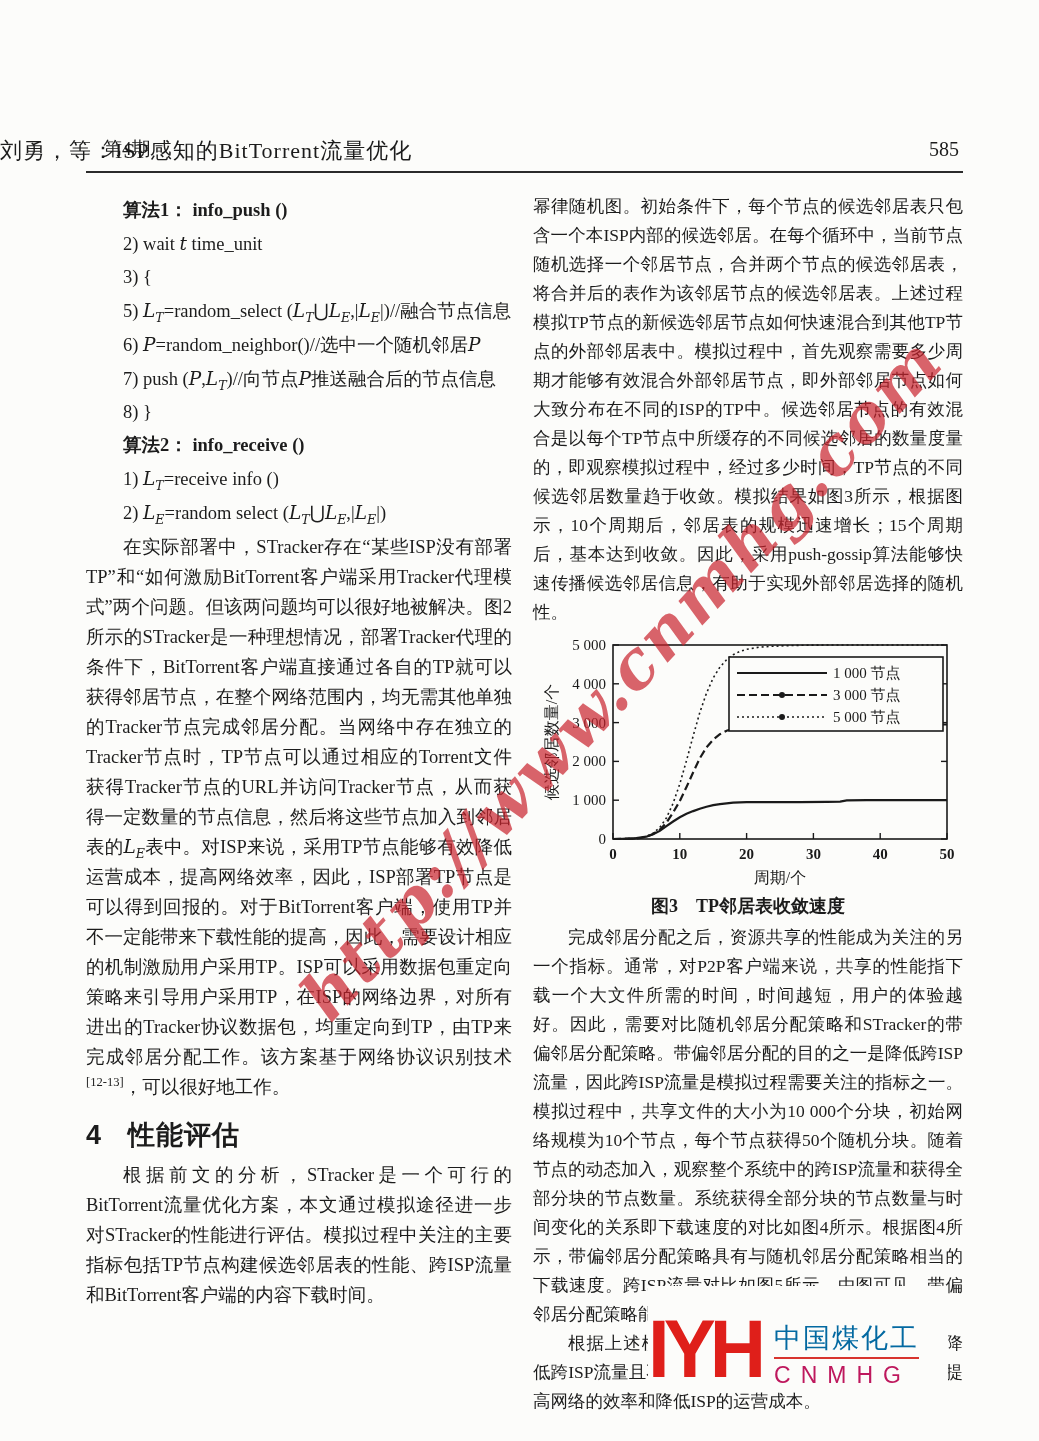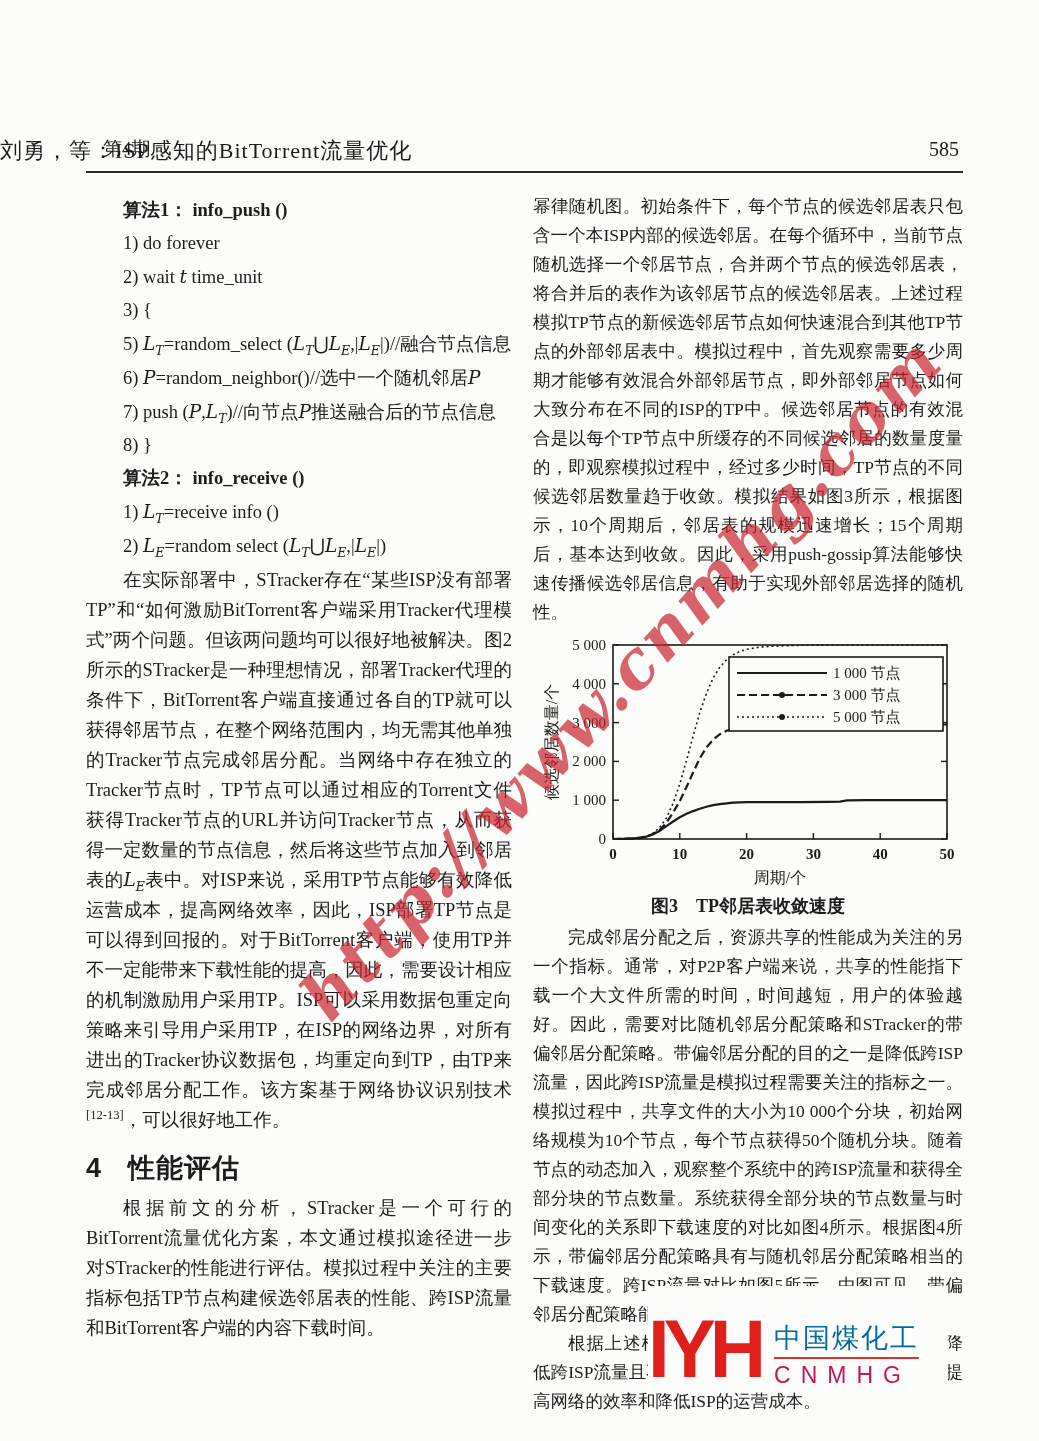--- a/index.html
+++ b/index.html
@@ -74,21 +74,20 @@
 <div class="page">
 
   <div class="hdr-issue">第4期</div>
   <div class="hdr-title">刘勇，等：ISP感知的BitTorrent流量优化</div>
   <div class="hdr-page">585</div>
   <div class="hdr-rule"></div>
 
   <div class="col col-left">
     <div class="alg-block">
       <div class="alg-line"><b>算法1：  info_push ()</b></div>
-      <div class="alg-line">1) do forever</div>
       <div class="alg-line">2) wait <i>t</i> time_unit</div>
       <div class="alg-line">3) {</div>
       <div class="alg-line">5) <i>L<sub>T</sub></i>=random_select (<i>L<sub>T</sub></i>⋃<i>L<sub>E</sub></i>,|<i>L<sub>E</sub></i>|)//融合节点信息</div>
       <div class="alg-line">6) <i>P</i>=random_neighbor()//选中一个随机邻居<i>P</i></div>
       <div class="alg-line">7) push (<i>P</i>,<i>L<sub>T</sub></i>)//向节点<i>P</i>推送融合后的节点信息</div>
       <div class="alg-line">8) }</div>
       <div class="alg-line"><b>算法2：  info_receive ()</b></div>
       <div class="alg-line">1) <i>L<sub>T</sub></i>=receive info ()</div>
       <div class="alg-line">2) <i>L<sub>E</sub></i>=random select (<i>L<sub>T</sub></i>⋃<i>L<sub>E</sub></i>,|<i>L<sub>E</sub></i>|)</div>
     </div>

